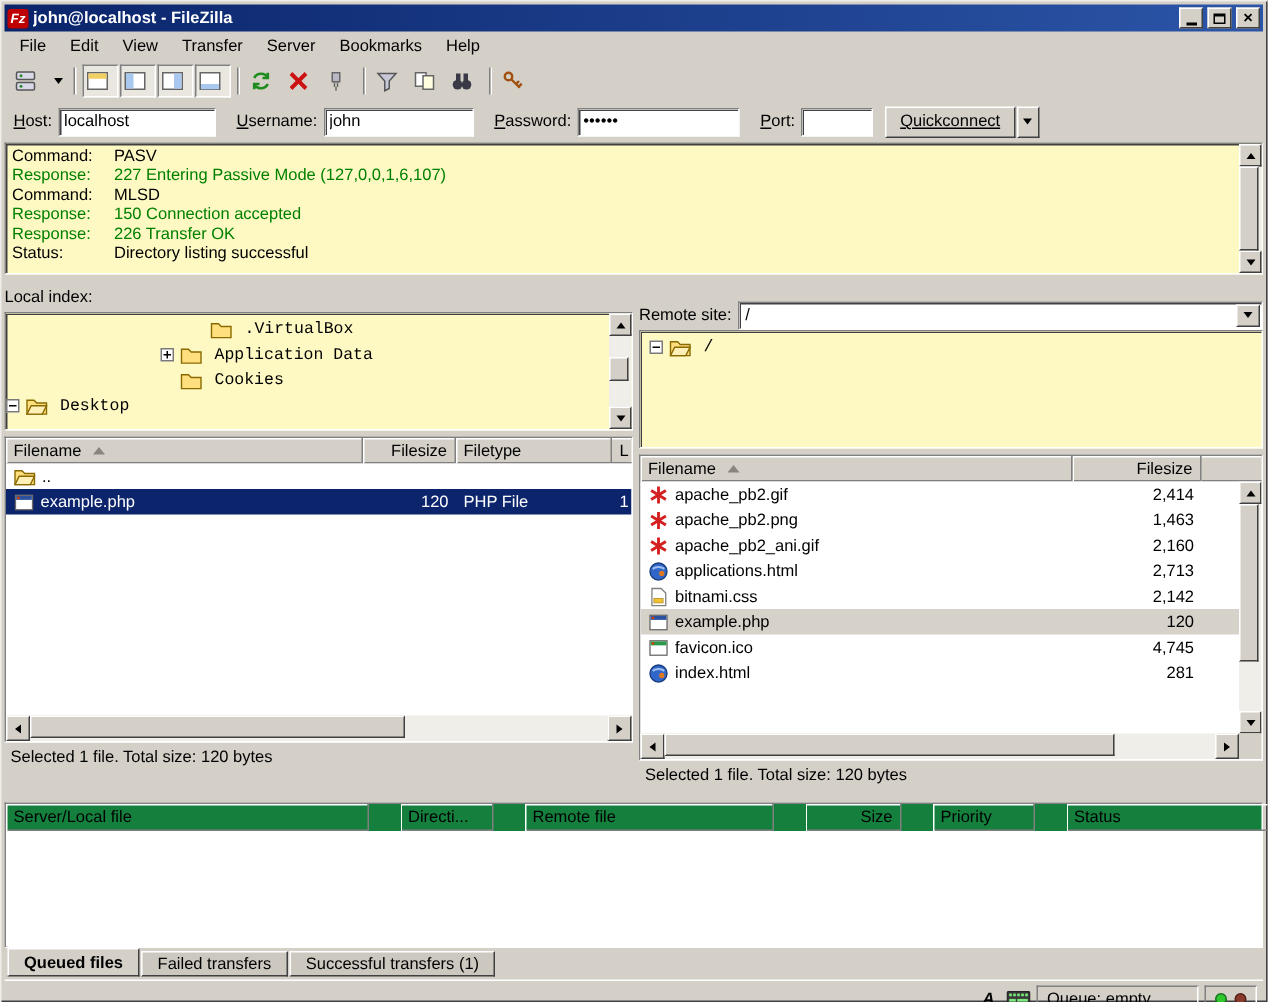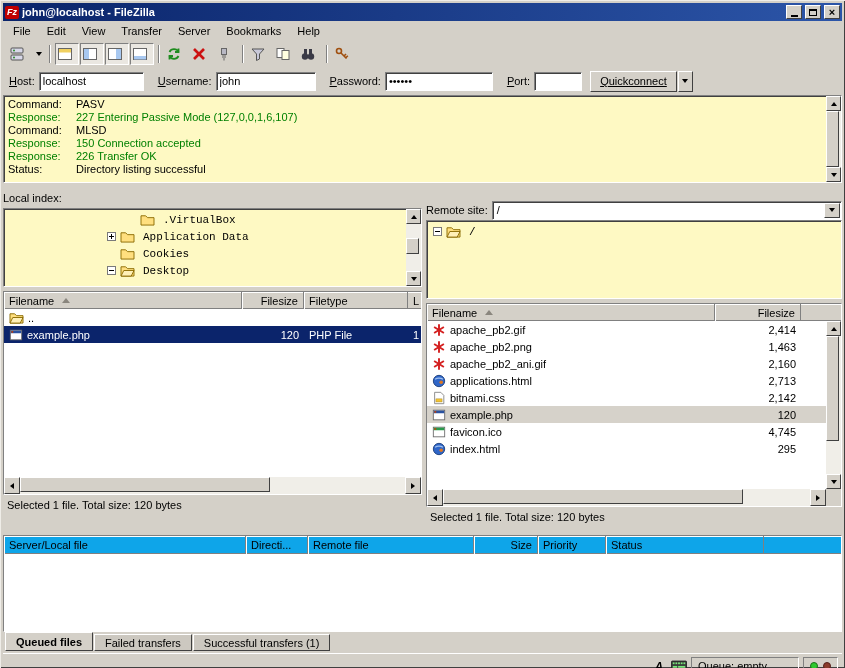--- a/index.html
+++ b/index.html
@@ -129,21 +129,21 @@
   .r-name { width:288px; flex:0 0 288px; }
   .r-size { width:86px; flex:0 0 86px; }
   .r-fill { flex:1; }
 
   .corner { width:15px; flex:0 0 15px; background:#d4d0c8; }
   .pane-status { flex:0 0 20px; display:flex; align-items:center; padding-left:4px; }
 
   
   .queueview { flex:0 0 97px; border:1px solid; border-color:#808080 #fff #fff #808080;
                box-shadow:inset 1px 1px 0 #404040; background:#fff; display:flex; flex-direction:column; }
-  .q-header { flex:0 0 18px; display:flex; background:#0ea5e9; }
+  .q-header { flex:0 0 18px; display:flex; background:#15803d;gap:21px; }
   .q1{width:242px;flex:0 0 242px;} .q2{width:62px;flex:0 0 62px;} .q3{width:166px;flex:0 0 166px;}
   .q4{width:64px;flex:0 0 64px;} .q5{width:68px;flex:0 0 68px;} .q6{width:158px;flex:0 0 158px;}
   .q-body { flex:1; background:#fff; }
 
   .tabs { flex:0 0 19px; display:flex; align-items:flex-end; padding-left:2px; gap:1px; }
   .tab { height:17px; padding:2px 10px; background:#ccc8c0; border:1px solid;
          border-color:#fff #404040 #404040 #fff; white-space:nowrap; }
   .tab.active { height:19px; background:#d4d0c8; font-weight:bold; padding-top:3px; }
 
   
@@ -388,21 +388,21 @@
             <span class="tree-label">Application Data</span>
           </div>
           <div class="tree-row" style="margin-left:116px">
             <span class="icon">
                 <svg width="15" height="13" viewBox="0 0 16 14">
                   <path d="M1 3 h5 l2 2 h7 v8 H1 z" fill="#ffdf7e" stroke="#8a6a00"></path>
                 </svg>
               </span>
             <span class="tree-label">Cookies</span>
           </div>
-          <div class="tree-row" style="margin-left:103px">
+          <div class="tree-row" style="">
             <span class="expbox">
                 <i class="h"></i>
               </span>
             <span class="icon">
                 <svg width="15" height="13" viewBox="0 0 16 14">
                   <path d="M1 3 h5 l2 2 h7 v8 H1 z" fill="#ffdf7e" stroke="#8a6a00"></path>
                   <path d="M1 13 L4 7 h11 l-3 6 z" fill="#fff0b8" stroke="#8a6a00"></path>
                 </svg>
               </span>
             <span class="tree-label">Desktop</span>
@@ -646,21 +646,21 @@
                   <span class="icon">
                     <svg width="14" height="14" viewBox="0 0 16 16">
                       <circle cx="8" cy="8" r="6.5" fill="#2f66c8" stroke="#173a78"></circle>
                       <path d="M3.5 6 a6 4 0 0 1 9 0" fill="none" stroke="#9fc0f0" stroke-width="1.5"></path>
                       <circle cx="10.5" cy="9.5" r="2" fill="#e07820"></circle>
                     </svg>
                   </span>
                   <span>index.html</span>
                 </div>
               <div class="cell r-size right">
-                  <span>295</span>
+                  <span>281</span>
                 </div>
             </div>
           </div>
           <div class="vscroll">
             <div class="sbtn">
                 <span class="tri-u"></span>
               </div>
             <div class="vtrack">
                 <div class="vthumb" style="top:0;height:105px"></div>
               </div>

